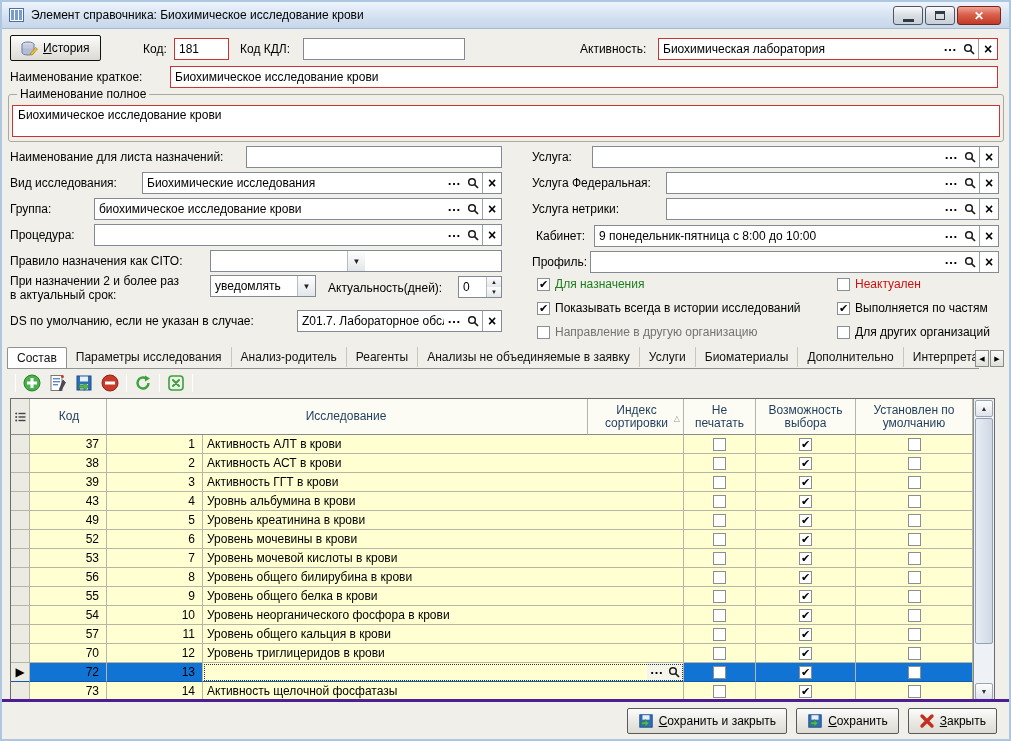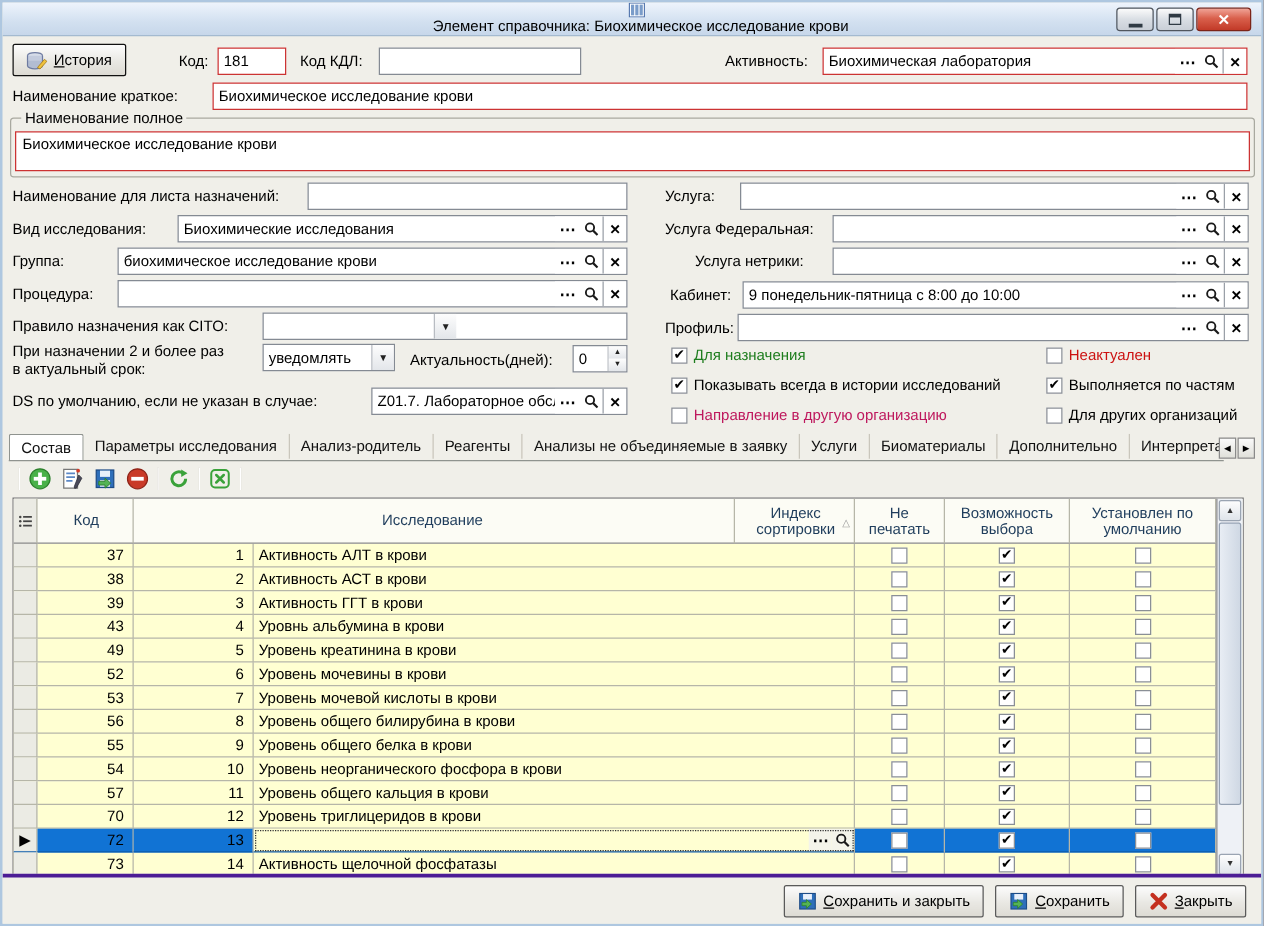--- a/index.html
+++ b/index.html
@@ -6,21 +6,21 @@
     --red:#cc3333; --bdr:#848a93; --sel:#1173d4; --rowbg:#ffffd2;
     --formbg:#f0efe9; --grid:#b6b6a8; --hdrtext:#1f3d5c;
   }
   *{box-sizing:border-box; margin:0; padding:0;}
   body{font-family:"Liberation Sans",sans-serif; font-size:12px; color:#000; background:#555;}
   .win{position:relative; width:1011px; height:741px; background:var(--formbg);
        border:2px solid #aec7e0; outline:1px solid #5f3a3a; overflow:hidden;}
   
   .titlebar{position:absolute; left:0; top:0; right:0; height:27px;
     background:linear-gradient(#eef4fc,#d2e0f0 60%,#c7d7ea); border-bottom:1px solid #a4bad0;
-    display:flex; align-items:center; padding-left:7px;flex-direction:column;}
+    display:flex; align-items:center; padding-left:7px;}
   .title-text{margin-left:7px; font-size:12px;}
   .winbtns{position:absolute; right:8px; top:4px; display:flex; gap:2px;}
   .wbtn{width:30px; height:19px; border:1px solid #50565e; border-radius:3px;
     background:linear-gradient(#fbfbfb,#d9dee4 50%,#c9cfd7); display:flex; align-items:center; justify-content:center;}
   .wbtn.close{width:44px; background:linear-gradient(#f0a396,#d9604c 45%,#c23a28); border-color:#7c2418; color:#fff; font-weight:bold; font-size:12px;}
   .g-min{width:11px; height:3px; background:#2f3a44; margin-top:9px;}
   .g-max{width:10px; height:9px; border:1px solid #2f3a44; border-top:3px solid #2f3a44;}
   
   .lbl{position:absolute; white-space:nowrap;}
   .field{position:absolute; height:22px; background:#fff; border:1px solid var(--bdr);
@@ -259,21 +259,21 @@
   <button class="lk-btn dots">⋯</button>
       <button class="lk-btn mag">
         <svg width="12" height="12" viewBox="0 0 12 12">
           <circle cx="5" cy="5" r="3.3" fill="none" stroke="#1a1a1a" stroke-width="1.5"></circle>
           <line x1="7.5" y1="7.5" x2="11" y2="11" stroke="#1a1a1a" stroke-width="1.7"></line>
         </svg>
       </button>
       <button class="lk-btn clear">×</button>
     </div>
 
-  <span class="lbl" style="left:530px;top:200px;margin-left:24px;">Услуга нетрики:</span>
+  <span class="lbl" style="left:530px;top:200px;">Услуга нетрики:</span>
   <div class="field lookup" style="left:664px;top:196px;width:333px;">
     <span class="ft"></span>
   <button class="lk-btn dots">⋯</button>
       <button class="lk-btn mag">
         <svg width="12" height="12" viewBox="0 0 12 12">
           <circle cx="5" cy="5" r="3.3" fill="none" stroke="#1a1a1a" stroke-width="1.5"></circle>
           <line x1="7.5" y1="7.5" x2="11" y2="11" stroke="#1a1a1a" stroke-width="1.7"></line>
         </svg>
       </button>
       <button class="lk-btn clear">×</button>
@@ -317,21 +317,21 @@
       <div class="cbx" style="left: 535px; top: 299px;">
         <span class="cb-box">✔</span>
         <span style="color:#000000">Показывать всегда в истории исследований</span>
       </div>
       <div class="cbx" style="left: 835px; top: 299px;">
         <span class="cb-box">✔</span>
         <span style="color:#000000">Выполняется по частям</span>
       </div>
       <div class="cbx" style="left: 535px; top: 323px;">
         <span class="cb-box"></span>
-        <span style="color:#be185d">Направление в другую организацию</span>
+        <span style="color:#737373">Направление в другую организацию</span>
       </div>
       <div class="cbx" style="left: 835px; top: 323px;">
         <span class="cb-box"></span>
         <span style="color:#000000">Для других организаций</span>
       </div>
     </div>
 
   <div class="tabstrip" id="tabstrip">
       <div class="tab active">Состав</div>
       <div class="tab">Параметры исследования</div>

